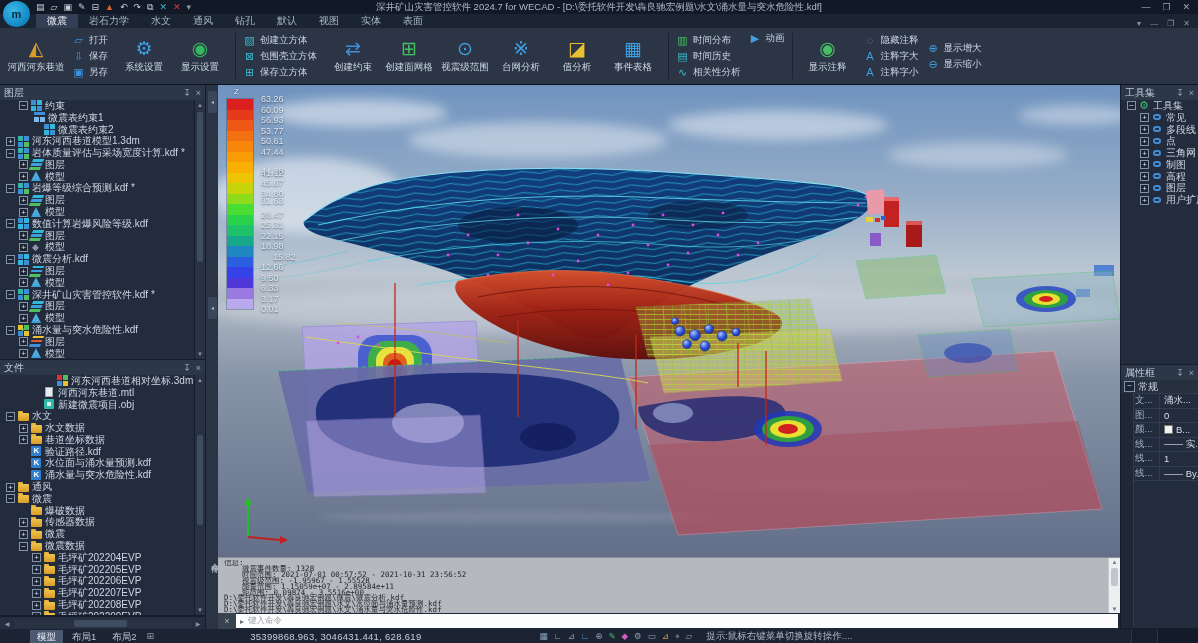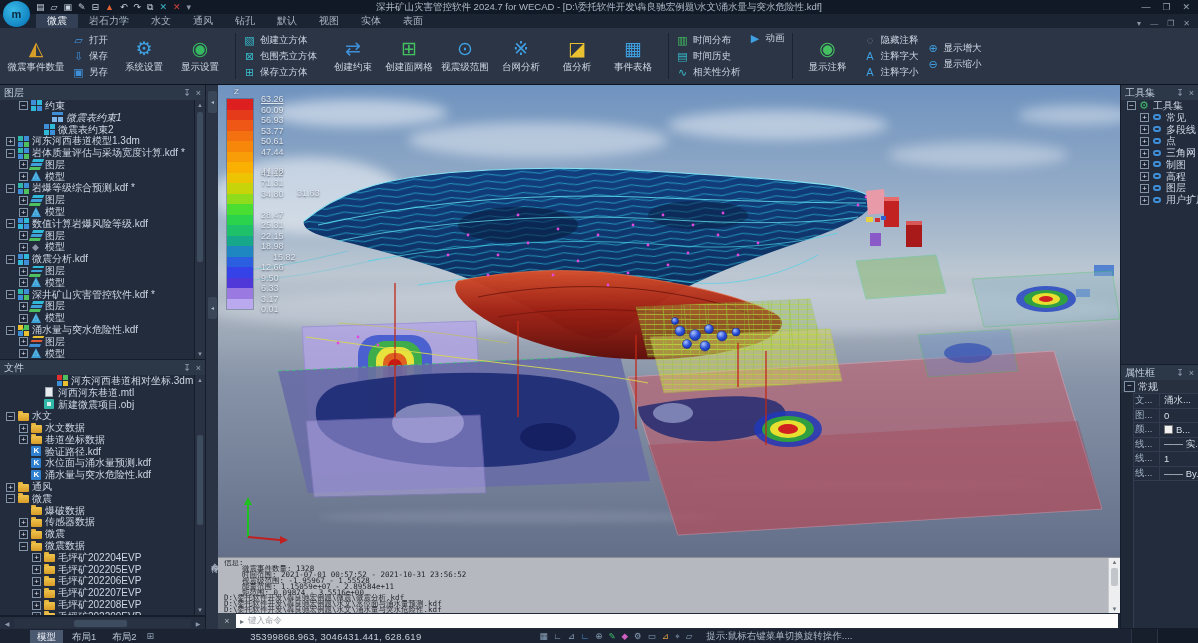--- a/index.html
+++ b/index.html
@@ -171,21 +171,21 @@
         <span>—</span>
         <span>❐</span>
         <span>✕</span>
       </div>
   </div>
 
   <div class="ribbon" id="ribbon">
       <div class="rgroup">
         <div class="rbig">
           <span class="gicon" style="color: rgb(216, 156, 40);">◭</span>
-          <span class="rlabel">微震事件数量</span>
+          <span class="rlabel">河西河东巷道</span>
         </div>
       </div>
       <div class="rgroup">
         <div class="rstack">
           <div class="rsmall">
             <span class="gicon" style="color: rgb(63, 143, 216);">▱</span>
             <span class="rlabel">打开</span>
           </div>
           <div class="rsmall">
             <span class="gicon" style="color: rgb(63, 143, 216);">⇩</span>
@@ -319,21 +319,21 @@
         <span class="sp"></span>
         <span class="pico">↧</span>
         <span class="pico">×</span>
       </div>
       <div class="tree" id="layers-tree">
           <div class="trow" style="padding-left: 19px;">
             <span class="exp">−</span>
             <span class="i i-grid4b"></span>
             <span>约束</span>
           </div>
-          <div class="trow" style="padding-left: 40px; font-style: italic;">
+          <div class="trow" style="padding-left: 22px;">
             <span class="spc"></span>
             <span class="i i-tableb"></span>
             <span>微震表约束1</span>
           </div>
           <div class="trow" style="padding-left: 32px;">
             <span class="spc"></span>
             <span class="i i-grid4b"></span>
             <span>微震表约束2</span>
           </div>
           <div class="trow" style="padding-left: 6px;">
@@ -803,31 +803,31 @@
             <div style="height: 10.5px; background: rgb(31, 192, 106);"></div>
             <div style="height: 10.5px; background: rgb(23, 168, 140);"></div>
             <div style="height: 10.5px; background: rgb(30, 134, 192);"></div>
             <div style="height: 10.5px; background: rgb(42, 96, 224);"></div>
             <div style="height: 10.5px; background: rgb(53, 66, 232);"></div>
             <div style="height: 10.5px; background: rgb(80, 56, 216);"></div>
             <div style="height: 10.5px; background: rgb(154, 122, 224);"></div>
             <div style="height: 10.5px; background: rgb(186, 169, 238);"></div>
           </div>
         <div class="llabels" id="legend-labels">
-            <span style="top: -4px; text-decoration: underline;">63.26</span>
+            <span style="top: -4px;">63.26</span>
             <span style="top: 6.5px;">60.09</span>
             <span style="top: 17px;">56.93</span>
             <span style="top: 27.5px;">53.77</span>
             <span style="top: 38px;">50.61</span>
             <span style="top: 48.5px;">47.44</span>
             <span style="top: 68px;">44.28</span>
             <span style="top: 69.5px;">41.12</span>
-            <span style="top: 80px;">71.31</span>
+            <span style="top: 80px;">45.67</span>
             <span style="top: 90.5px;">34.80</span>
-            <span style="top: 90px; margin-left: 36px;">31.63</span>
+            <span style="top: 98px;">31.63</span>
             <span style="top: 111.5px;">28.47</span>
             <span style="top: 122px;">25.31</span>
             <span style="top: 132.5px;">22.15</span>
             <span style="top: 143px;">18.98</span>
             <span style="top: 153.5px; margin-left: 12px;">15.82</span>
             <span style="top: 164px;">12.66</span>
             <span style="top: 174.5px;">9.50</span>
             <span style="top: 185px;">6.33</span>
             <span style="top: 195.5px;">3.17</span>
             <span style="top: 206px;">0.01</span>

